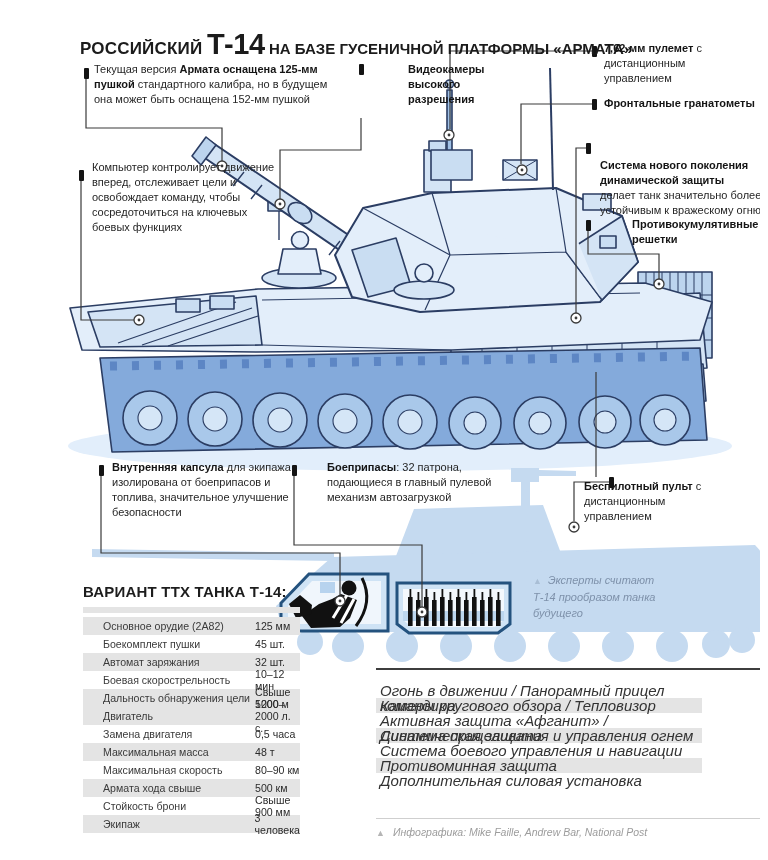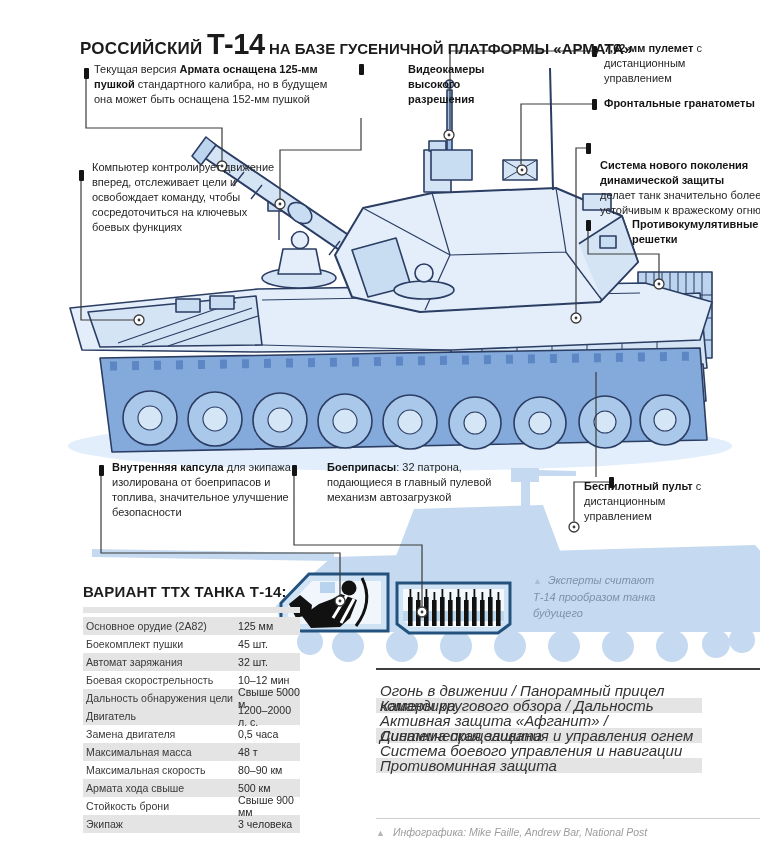--- a/index.html
+++ b/index.html
@@ -13,21 +13,21 @@
   .title .t2{font-weight:bold;font-size:29px;letter-spacing:-.5px;}
   .title .t3{font-weight:bold;font-size:15px;}
   .expert{position:absolute;left:533px;top:572px;width:140px;font-style:italic;
           font-size:11px;line-height:1.5;color:#7e91aa;}
   .expert .tri{color:#a9bed5;font-style:normal;font-size:9px;margin-right:6px;}
   .spec{position:absolute;left:83px;top:583px;width:217px;}
   .spec .hdr{font-weight:bold;font-size:15px;color:#1d1d1d;letter-spacing:.2px;}
   .spec .spacer{height:6px;background:#e4e4e4;margin-top:7px;}
   .spec .row{display:flex;height:18px;align-items:center;font-size:10.6px;}
   .spec .row.g{background:#e4e4e4;}
-  .spec .lab{width:152px;padding-left:3px;color:#3a3a3a;}
+  .spec .lab{width:152px;padding-left:20px;color:#3a3a3a;}
   .spec .val{flex:1;color:#2b2b2b;}
   .feat{position:absolute;left:376px;top:668px;width:390px;}
   .feat .rule{height:2px;background:#3d3d3d;margin-bottom:13px;}
   .feat .frow{height:15px;line-height:15px;font-size:15px;color:#333;width:322px;padding-left:4px;font-style:italic;}
   .feat .frow.g{background:#e4e4e4;}
   .credit{position:absolute;left:376px;top:818px;width:390px;font-size:10.5px;
           font-style:italic;color:#9c9c9c;border-top:1px solid #cfcfcf;padding-top:7px;}
   .credit .tri{color:#b5b5b5;font-style:normal;font-size:9px;margin-right:8px;}
 </style>
 </head>
@@ -333,24 +333,25 @@
       </div>
     <div class="row g">
         <span class="lab">Экипаж</span>
         <span class="val">3 человека</span>
       </div>
   </div>
 
   <div class="feat">
     <div class="rule"></div>
     <div class="frow">Огонь в движении  /  Панорамный прицел командира</div>
-    <div class="frow g">Камеры кругового обзора  /  Дальность</div>
+    <div class="frow g">Камеры кругового обзора  /  Тепловизор</div>
     <div class="frow">Активная защита «Афганит»  /  Динамическая защита</div>
     <div class="frow g">Система прицеливания и управления огнем</div>
     <div class="frow">Система боевого управления и навигации</div>
     <div class="frow g">Противоминная защита</div>
+    <div class="frow">Дополнительная силовая установка</div>
   </div>
 
   <div class="credit">
     <span class="tri">▲</span><span>Инфографика: Mike Faille, Andrew Bar, National Post</span>
   </div>
 
 </div>
 
 </body></html>

